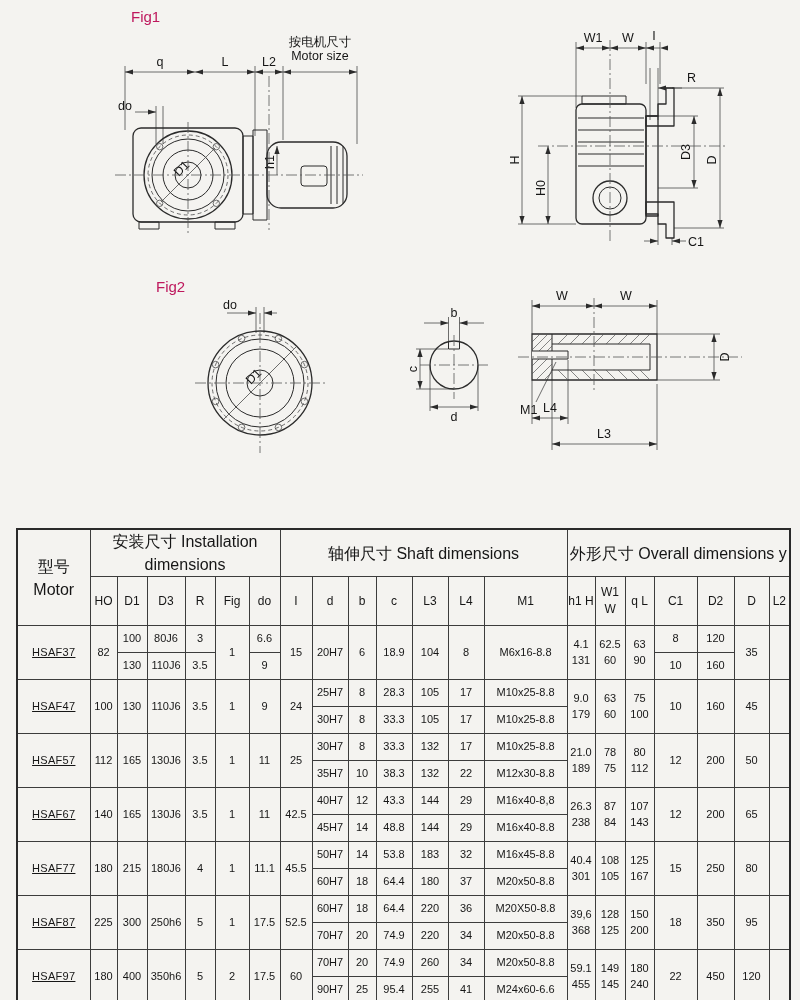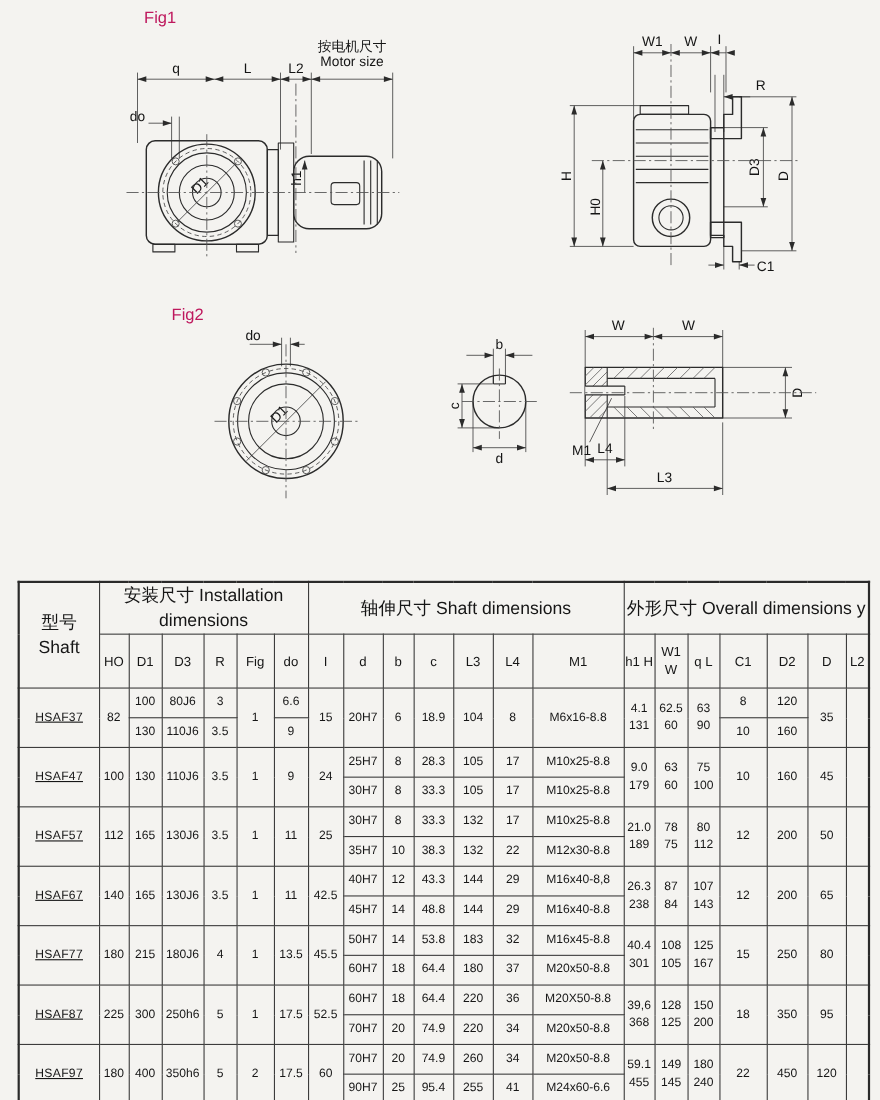--- a/index.html
+++ b/index.html
@@ -348,21 +348,21 @@
         <col style="width: 28px;">
         <col style="width: 30px;">
         <col style="width: 29px;">
         <col style="width: 43px;">
         <col style="width: 37px;">
         <col style="width: 35px;">
         <col style="width: 21px;">
       </colgroup>
     <thead>
       <tr class="group-row">
-        <th rowspan="2">型号 Shaft</th>
+        <th rowspan="2">型号 Motor</th>
         <th colspan="6">安装尺寸  Installation dimensions</th>
         <th colspan="7">轴伸尺寸  Shaft dimensions</th>
         <th colspan="7">外形尺寸  Overall dimensions y</th>
       </tr>
       <tr class="col-row" id="col-header-row">
           <th>HO</th>
           <th>D1</th>
           <th>D3</th>
           <th>R</th>
           <th>Fig</th>
@@ -521,21 +521,21 @@
           <td>29</td>
           <td>M16x40-8.8</td>
         </tr>
         <tr>
           <td rowspan="2" class="type-cell">HSAF77</td>
           <td rowspan="2">180</td>
           <td rowspan="2">215</td>
           <td rowspan="2">180J6</td>
           <td rowspan="2">4</td>
           <td rowspan="2">1</td>
-          <td rowspan="2">13.5</td>
+          <td rowspan="2">11.1</td>
           <td rowspan="2">45.5</td>
           <td>50H7</td>
           <td>14</td>
           <td>53.8</td>
           <td>183</td>
           <td>32</td>
           <td>M16x45-8.8</td>
           <td rowspan="2">40.4
 301</td>
           <td rowspan="2">108

